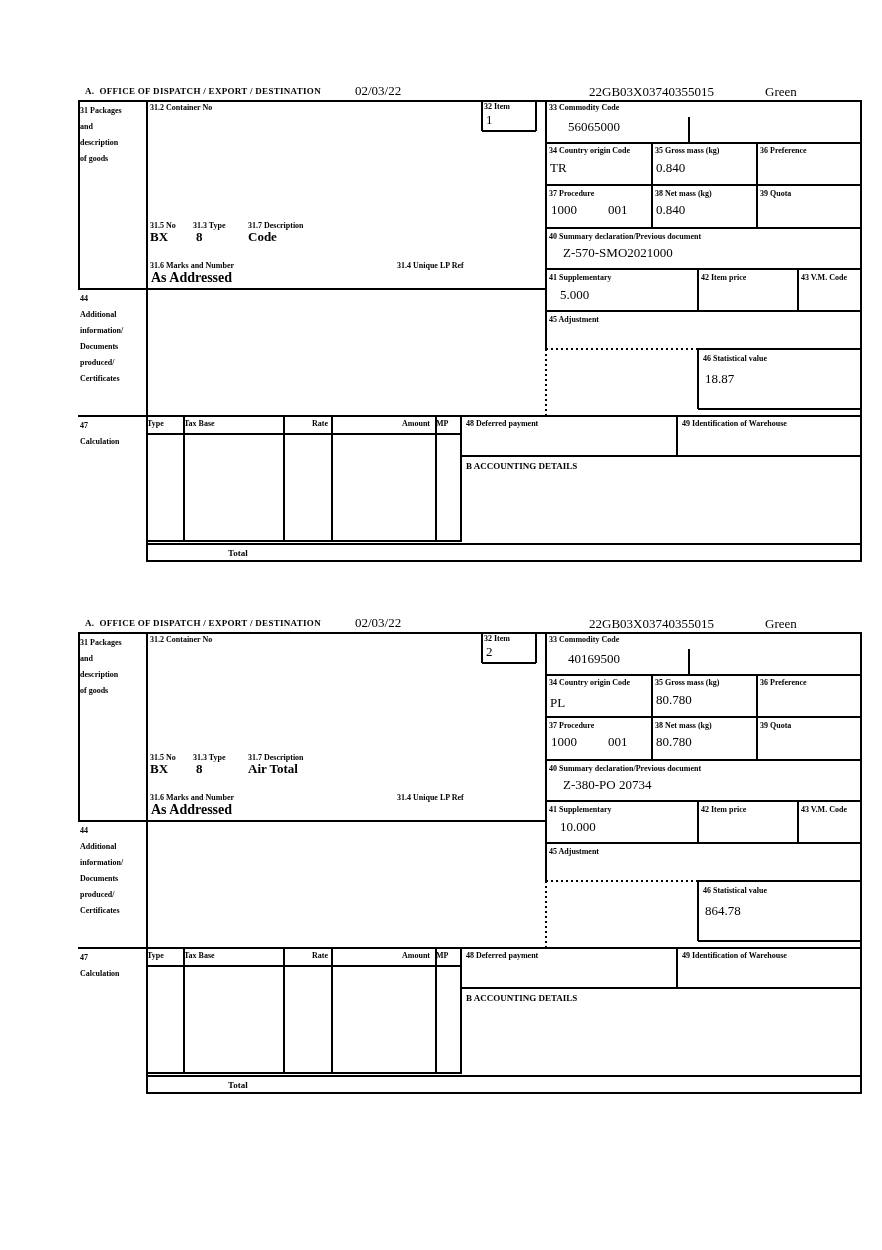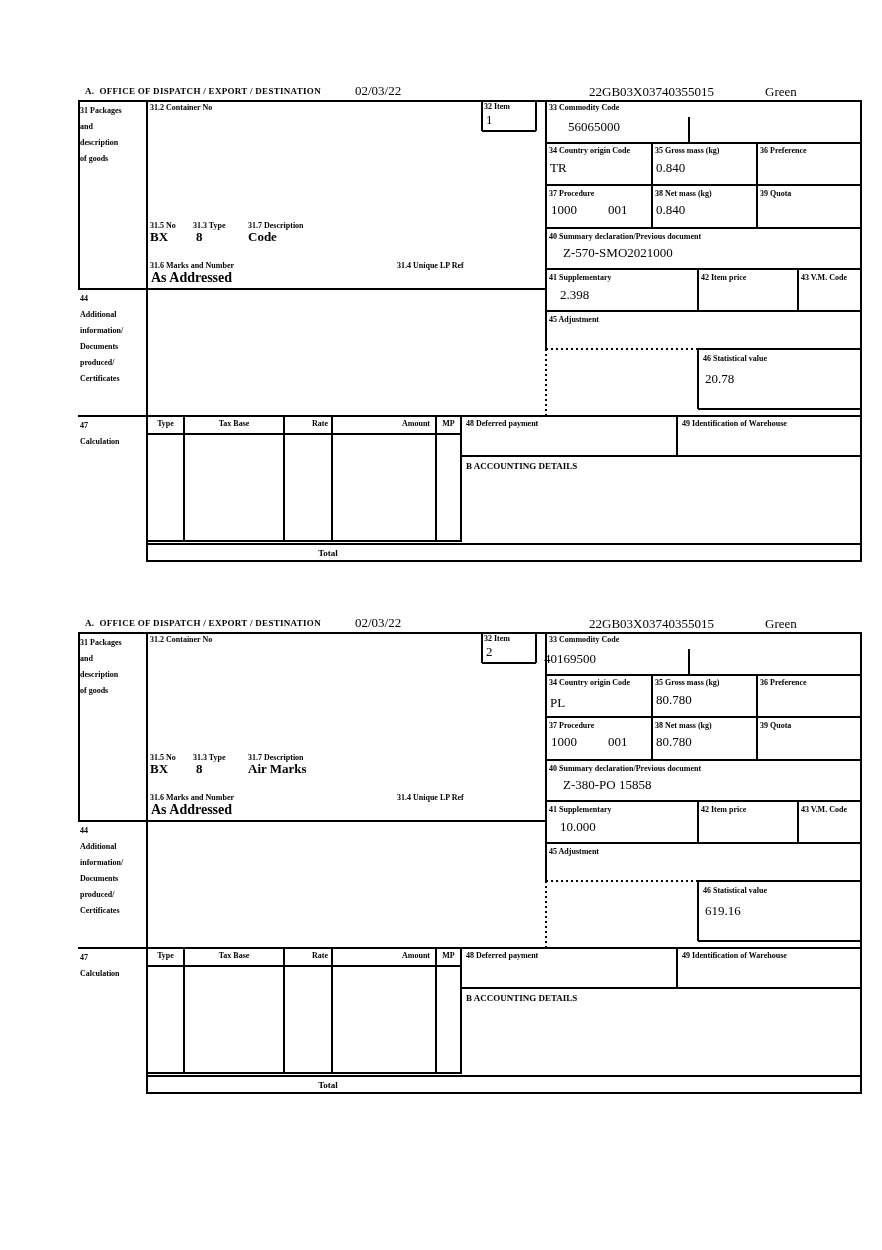--- a/index.html
+++ b/index.html
@@ -5,21 +5,21 @@
   html,body{margin:0;padding:0;background:#fff;}
   .page{position:relative;width:882px;height:1250px;background:#fff;overflow:hidden;
         font-family:"Liberation Serif",serif;color:#000;}
   .sec{position:absolute;left:78px;width:786px;height:498px;}
   .grid{position:absolute;left:0;top:0;}
   .lbl{position:absolute;font:700 8px "Liberation Serif",serif;line-height:10px;white-space:pre;}
   .multi{white-space:pre-line;line-height:16px;}
   .val{position:absolute;font:400 13px "Liberation Serif",serif;line-height:13px;white-space:pre;}
   .vb{font-weight:700;}
   .hdr{position:absolute;font:700 9px "Liberation Serif",serif;white-space:pre;letter-spacing:.3px;}
-  .ctr{text-align:center;}
+  .ctr{text-align:left;}
   .rgt{text-align:right;}
   .big{font-size:14px;}
 </style>
 </head>
 <body>
 
 <div class="page">
 
   <div class="sec" style="top:82px">
     <svg class="grid" width="786" height="498" viewBox="0 0 786 498">
@@ -74,26 +74,26 @@
     <span class="lbl" style="left:682px;top:64px">36 Preference</span>
     <span class="lbl" style="left:471px;top:107px">37 Procedure</span>
     <span class="val" style="left:473px;top:121px">1000</span>
     <span class="val" style="left:530px;top:121px">001</span>
     <span class="lbl" style="left:577px;top:107px">38 Net mass (kg)</span>
     <span class="val" style="left:578px;top:121px">0.840</span>
     <span class="lbl" style="left:682px;top:107px">39 Quota</span>
     <span class="lbl" style="left:471px;top:150px">40 Summary declaration/Previous document</span>
     <span class="val" style="left:485px;top:164px">Z-570-SMO2021000</span>
     <span class="lbl" style="left:471px;top:191px">41 Supplementary</span>
-    <span class="val" style="left:482px;top:206px">2.398</span>
+    <span class="val" style="left:482px;top:206px">5.000</span>
     <span class="lbl" style="left:623px;top:191px">42 Item price</span>
     <span class="lbl" style="left:723px;top:191px">43 V.M. Code</span>
     <span class="lbl" style="left:471px;top:233px">45 Adjustment</span>
     <span class="lbl" style="left:625px;top:272px">46 Statistical value</span>
-    <span class="val" style="left:627px;top:290px">20.78</span>
+    <span class="val" style="left:627px;top:290px">18.87</span>
 
     <span class="lbl ctr" style="left:69px;top:337px;width:37px">Type</span>
     <span class="lbl ctr" style="left:106px;top:337px;width:100px">Tax Base</span>
     <span class="lbl rgt" style="left:206px;top:337px;width:44px">Rate</span>
     <span class="lbl rgt" style="left:254px;top:337px;width:98px">Amount</span>
     <span class="lbl ctr" style="left:358px;top:337px;width:25px">MP</span>
     <span class="lbl" style="left:388px;top:337px">48 Deferred payment</span>
     <span class="lbl" style="left:604px;top:337px">49 Identification of Warehouse</span>
     <span class="lbl" style="left:388px;top:379px;font-size:9px">B ACCOUNTING DETAILS</span>
     <span class="lbl ctr" style="left:150px;top:466px;width:200px;font-size:9px">Total</span>
@@ -131,47 +131,47 @@
 Calculation</span>
 
     <span class="lbl" style="left:72px;top:21px">31.2 Container No</span>
     <span class="lbl" style="left:406px;top:20px">32 Item</span>
     <span class="val" style="left:408px;top:31px">2</span>
     <span class="lbl" style="left:72px;top:139px">31.5 No</span>
     <span class="lbl" style="left:115px;top:139px">31.3 Type</span>
     <span class="lbl" style="left:170px;top:139px">31.7 Description</span>
     <span class="val vb" style="left:72px;top:148px">BX</span>
     <span class="val vb" style="left:118px;top:148px">8</span>
-    <span class="val vb" style="left:170px;top:148px">Air Marks</span>
+    <span class="val vb" style="left:170px;top:148px">Air Total</span>
     <span class="lbl" style="left:72px;top:179px">31.6 Marks and Number</span>
     <span class="lbl" style="left:319px;top:179px">31.4 Unique LP Ref</span>
     <span class="val vb big" style="left:73px;top:189px">As Addressed</span>
 
     <span class="lbl" style="left:471px;top:21px">33 Commodity Code</span>
-    <span class="val" style="left:466px;top:38px">40169500</span>
+    <span class="val" style="left:490px;top:38px">40169500</span>
     <span class="lbl" style="left:471px;top:64px">34 Country origin Code</span>
     <span class="val" style="left:472px;top:82px">PL</span>
     <span class="lbl" style="left:577px;top:64px">35 Gross mass (kg)</span>
     <span class="val" style="left:578px;top:79px">80.780</span>
     <span class="lbl" style="left:682px;top:64px">36 Preference</span>
     <span class="lbl" style="left:471px;top:107px">37 Procedure</span>
     <span class="val" style="left:473px;top:121px">1000</span>
     <span class="val" style="left:530px;top:121px">001</span>
     <span class="lbl" style="left:577px;top:107px">38 Net mass (kg)</span>
     <span class="val" style="left:578px;top:121px">80.780</span>
     <span class="lbl" style="left:682px;top:107px">39 Quota</span>
     <span class="lbl" style="left:471px;top:150px">40 Summary declaration/Previous document</span>
-    <span class="val" style="left:485px;top:164px">Z-380-PO 15858</span>
+    <span class="val" style="left:485px;top:164px">Z-380-PO 20734</span>
     <span class="lbl" style="left:471px;top:191px">41 Supplementary</span>
     <span class="val" style="left:482px;top:206px">10.000</span>
     <span class="lbl" style="left:623px;top:191px">42 Item price</span>
     <span class="lbl" style="left:723px;top:191px">43 V.M. Code</span>
     <span class="lbl" style="left:471px;top:233px">45 Adjustment</span>
     <span class="lbl" style="left:625px;top:272px">46 Statistical value</span>
-    <span class="val" style="left:627px;top:290px">619.16</span>
+    <span class="val" style="left:627px;top:290px">864.78</span>
 
     <span class="lbl ctr" style="left:69px;top:337px;width:37px">Type</span>
     <span class="lbl ctr" style="left:106px;top:337px;width:100px">Tax Base</span>
     <span class="lbl rgt" style="left:206px;top:337px;width:44px">Rate</span>
     <span class="lbl rgt" style="left:254px;top:337px;width:98px">Amount</span>
     <span class="lbl ctr" style="left:358px;top:337px;width:25px">MP</span>
     <span class="lbl" style="left:388px;top:337px">48 Deferred payment</span>
     <span class="lbl" style="left:604px;top:337px">49 Identification of Warehouse</span>
     <span class="lbl" style="left:388px;top:379px;font-size:9px">B ACCOUNTING DETAILS</span>
     <span class="lbl ctr" style="left:150px;top:466px;width:200px;font-size:9px">Total</span>

